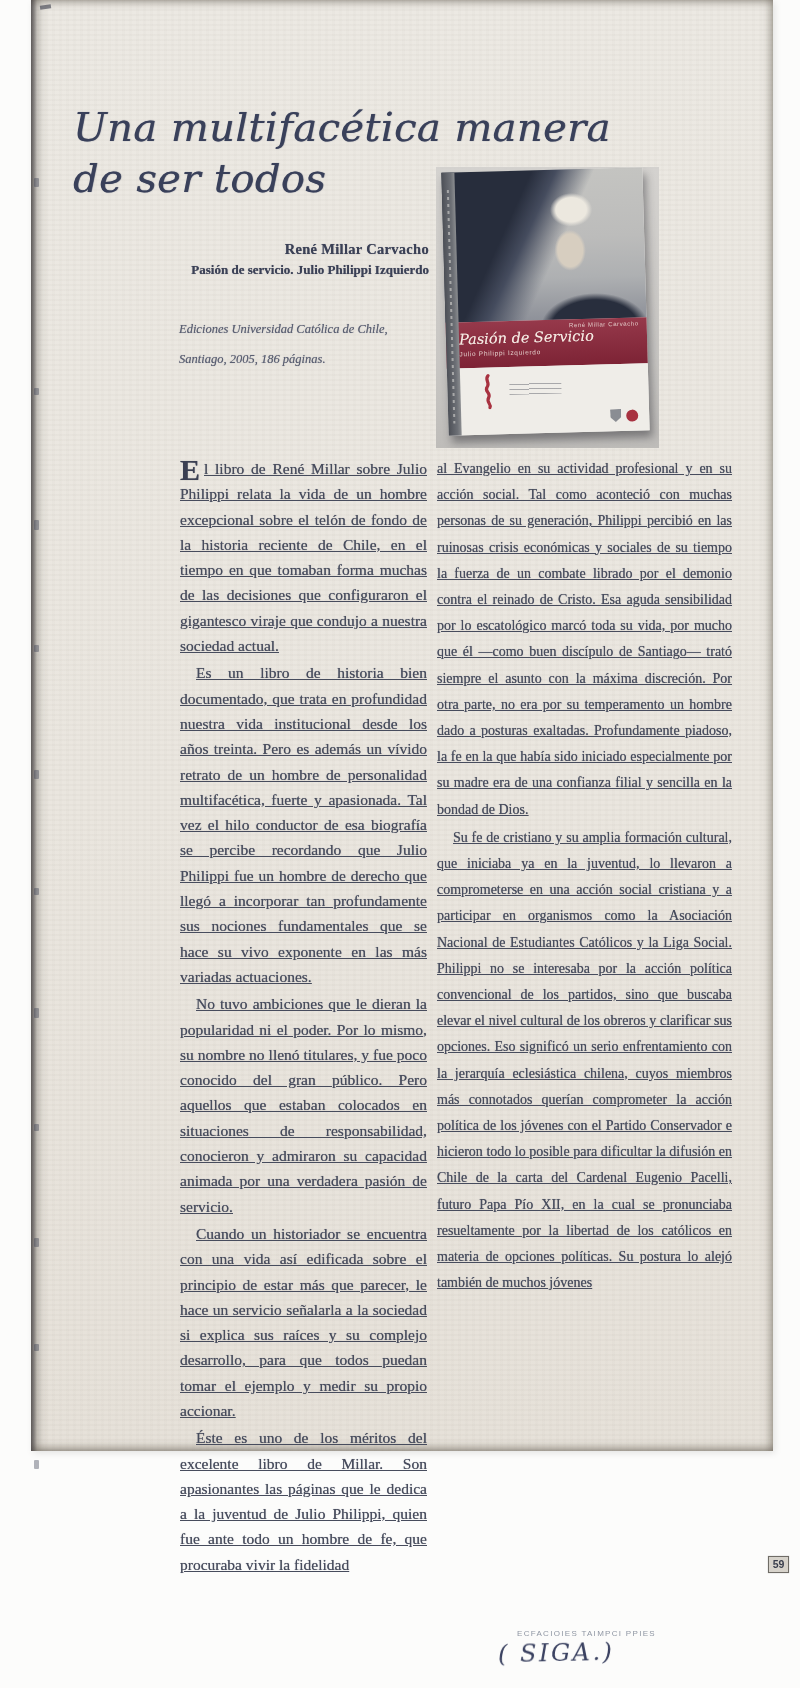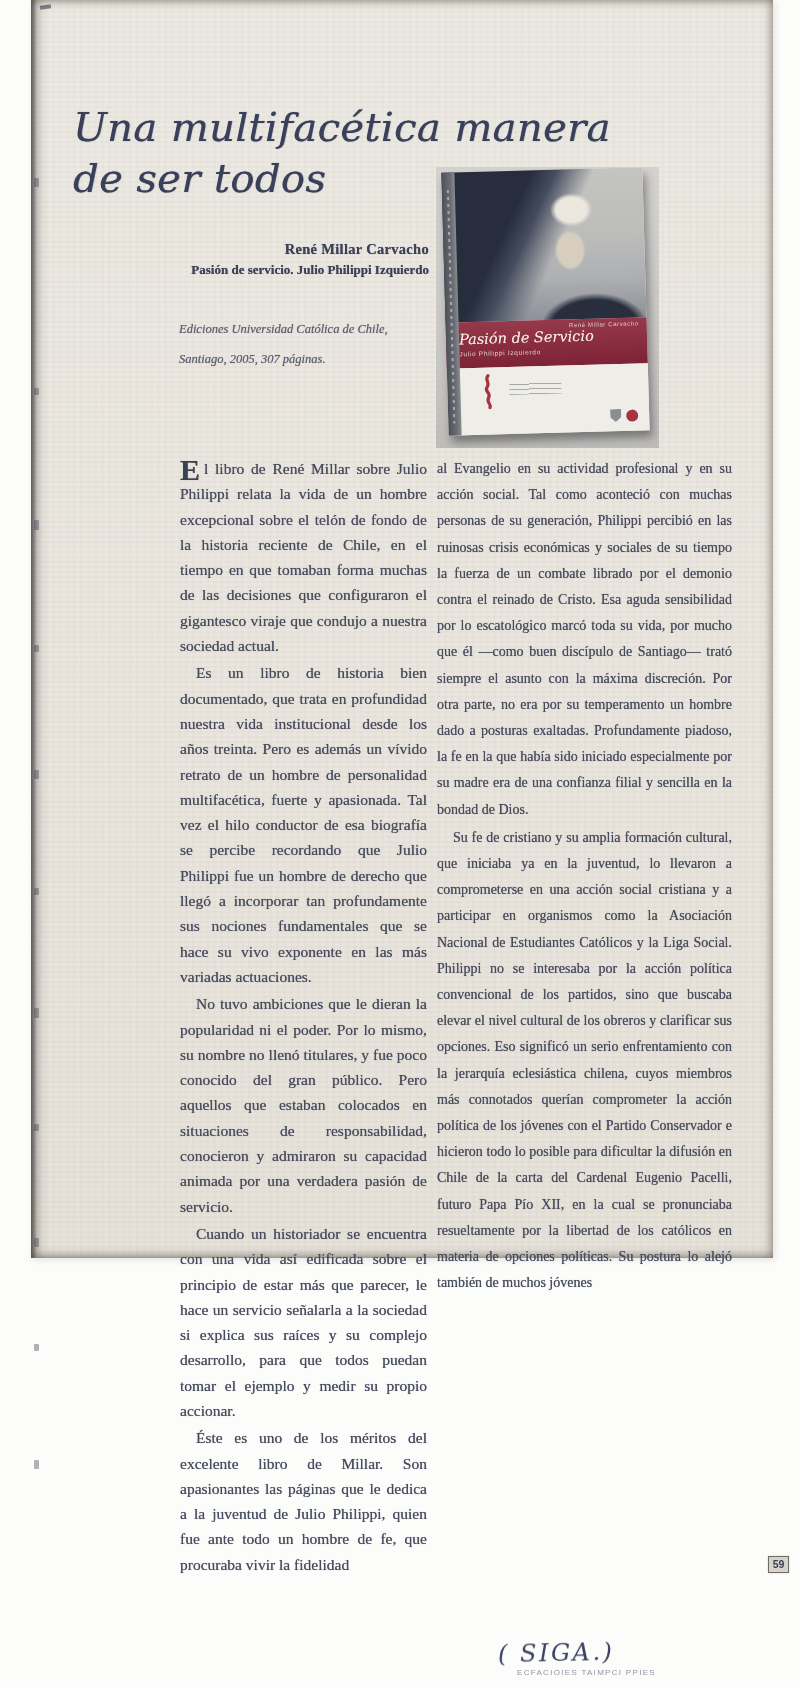--- a/index.html
+++ b/index.html
@@ -2,21 +2,21 @@
 <html lang="es"><head>
 <meta charset="utf-8">
 <style>
   html,body{margin:0;padding:0;}
   body{
     width:800px;height:1688px;position:relative;overflow:hidden;
     background:#fcfcfb;font-family:"Liberation Serif",serif;
   }
   
   .page{
-    position:absolute;left:31px;top:0;width:742px;height:1258px;
+    position:absolute;left:31px;top:0;width:742px;height:1451px;
     background:linear-gradient(180deg,#ece9e3 0%,#eae6df 55%,#e6e1d9 100%);
     box-shadow:
       inset 0 6px 8px -5px rgba(95,88,76,.5),
       inset -8px 0 10px -6px rgba(95,88,76,.55),
       inset 0 -8px 10px -6px rgba(95,88,76,.6),
       inset 10px 0 14px -8px rgba(55,50,45,.8),
       2px 2px 7px rgba(0,0,0,.10);
   }
   .noise{
     position:absolute;inset:0;pointer-events:none;
@@ -89,21 +89,21 @@
   .logo-shield{width:11px;height:13px;background:#8a8d93;
     clip-path:polygon(0 0,100% 0,100% 62%,50% 100%,0 62%);}
   .logo-dot{width:12px;height:12px;border-radius:50%;background:#a83240;}
   .spine{position:absolute;left:0;top:0;bottom:0;width:13px;
     background:linear-gradient(90deg,#4d5057,#6d7076 70%,#8b8d90);}
   .spine:after{content:"";position:absolute;left:5px;top:14px;bottom:12px;width:2px;
     background:repeating-linear-gradient(0deg,rgba(235,233,228,.5) 0 3px,transparent 3px 7px);}
   
   .cols{
     position:absolute;left:149px;top:456px;width:552px;height:1130px;
-    display:flex;gap:10px;overflow:hidden;color:#474c5d;
+    display:flex;gap:10px;overflow:hidden;color:#474c5d;text-decoration:underline;
   }
   .col{box-sizing:border-box;}
   .col1{width:247px;}
   .col2{width:295px;}
   .cols p{
     margin:0 0 2px 0;text-align:justify;text-indent:16px;
     text-shadow:0 0 .7px rgba(62,66,84,.78);
   }
   .col1 p{font-size:15.5px;line-height:25.3px;}
   .col2 p{font-size:14px;line-height:26.2px;}
@@ -114,21 +114,21 @@
   }
   
   .badge{
     position:absolute;left:737px;top:1556px;width:19px;height:15px;
     background:#d7d3cb;border:1px solid #6f6c66;color:#393e4d;
     font:700 10.5px/15px "Liberation Sans",sans-serif;text-align:center;
     box-shadow:0 0 1px rgba(60,60,60,.4);
   }
   
   .stamp{
-    position:absolute;left:517px;top:1668px;width:200px;
+    position:absolute;left:517px;top:1629px;width:200px;
     font:8px "Liberation Sans",sans-serif;letter-spacing:1.3px;
     color:#8f96a3;filter:blur(.55px);
   }
   .handwriting{
     position:absolute;left:498px;top:1639px;
     font-family:"DejaVu Serif",serif;font-style:italic;font-size:24px;
     color:#3a4160;transform:rotate(-1.2deg);letter-spacing:2.5px;
     filter:blur(.25px);
   }
 </style>
@@ -156,21 +156,21 @@
     <div>Una multifacética manera</div>
     <div>de ser todos</div>
   </h1>
 
   <div class="author-block">
     <div class="author-name">René Millar Carvacho</div>
     <div class="book-line">Pasión de servicio. Julio Philippi Izquierdo</div>
   </div>
   <div class="pub-block">
     <div>Ediciones Universidad Católica de Chile,</div>
-    <div>Santiago, 2005, 307 páginas.</div>
+    <div>Santiago, 2005, 186 páginas.</div>
   </div>
 
   <div class="photo">
     <div class="book">
       <div class="cover-portrait"></div>
       <div class="band">
         <div class="band-author">René Millar Carvacho</div>
         <div class="band-title">Pasión de Servicio</div>
         <div class="band-sub">Julio Philippi Izquierdo</div>
       </div>

